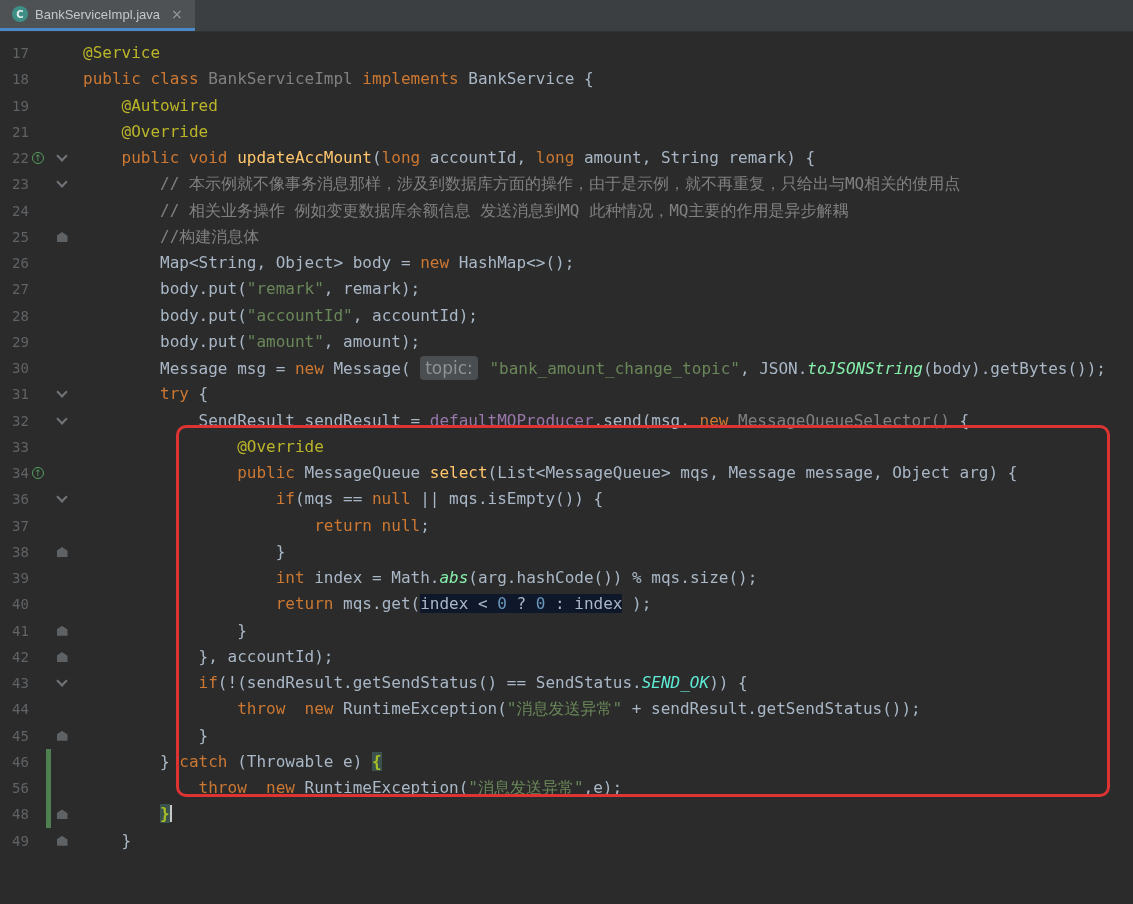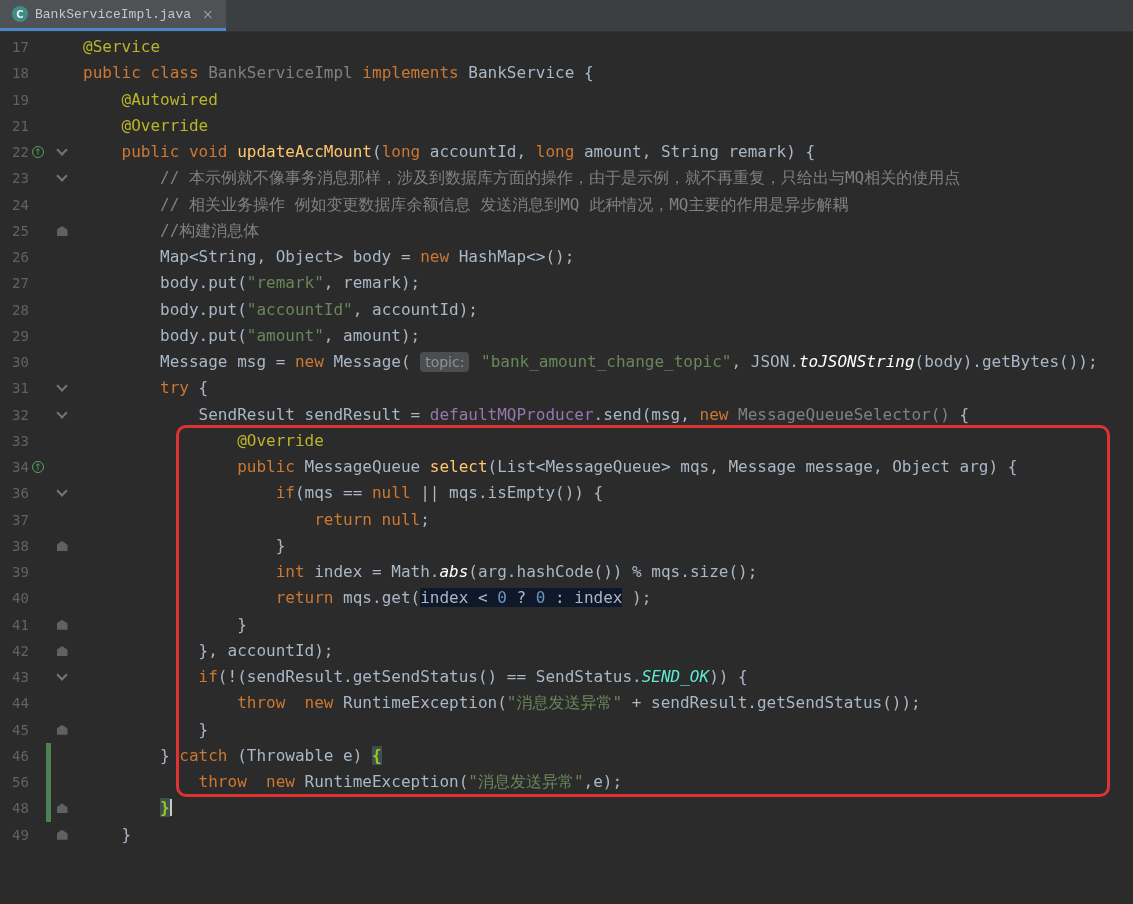--- a/index.html
+++ b/index.html
@@ -4,25 +4,25 @@
 <style>
   *{box-sizing:border-box;margin:0;padding:0}
   html,body{width:1133px;height:904px;overflow:hidden;background:#2b2b2b;}
   body{font-family:"DejaVu Sans Mono","Liberation Mono",monospace;}
 
   
   .tabbar{height:32px;background:#3c3f41;display:flex;align-items:stretch;border-bottom:1px solid #323232;}
   .tab{display:flex;align-items:center;gap:7px;padding:0 12px;background:#4e5254;border-bottom:3px solid #4a88c7;cursor:pointer;}
   .file-icon{width:16px;height:16px;border-radius:50%;background:#3f8e86;color:#e3efee;font-size:10px;font-weight:bold;
              display:flex;align-items:center;justify-content:center;font-family:"DejaVu Sans","Liberation Sans",sans-serif;}
-  .tab-label{color:#c3c8cd;font-size:13px;font-family:Liberation Mono, monospace;}
+  .tab-label{color:#c3c8cd;font-size:13px;font-family:Liberation Sans, sans-serif;}
   .tab-close{color:#9b9ea2;font-size:14px;margin-left:4px;font-family:"DejaVu Sans",sans-serif;}
 
   
-  .editor{position:relative;height:871px;padding-top:2px;background:#2b2b2b;}
+  .editor{position:relative;height:871px;padding-top:8px;background:#2b2b2b;}
   .row{display:flex;height:26.25px;line-height:26.25px;font-size:16px;white-space:pre;}
   .gutter{flex:0 0 83px;display:flex;align-items:center;}
   .lnum{width:30px;padding-left:12px;color:#606366;font-size:14px;}
   .mark{width:16px;display:flex;justify-content:center;align-items:center;}
   .ovr{width:12px;height:12px;border-radius:50%;border:1px solid #55a05f;color:#55a05f;font-size:9px;line-height:10px;
        display:flex;align-items:center;justify-content:center;font-family:"DejaVu Sans",sans-serif;}
   .vcs{width:5px;height:26.25px;}
   .vcs.on{background:#4e8052;}
   .fold{width:22px;display:flex;justify-content:center;align-items:center;}
   .chev{width:8px;height:8px;border-right:2px solid #71757a;border-bottom:2px solid #71757a;transform:rotate(45deg);margin-top:-4px;}
@@ -31,25 +31,25 @@
   .code{color:#a9b7c6;text-align:center;}
   .tk-an{color:#bbb529}
   .tk-kw{color:#cc7832}
   .tk-df{color:#a9b7c6}
   .tk-dim{color:#808080}
   .tk-cmt{color:#808080}
   .tk-str{color:#6a8759}
   .tk-num{color:#6897bb}
   .tk-fld{color:#9876aa}
   .tk-mth{color:#ffc66d}
-  .tk-itl{color:#ffffff;font-style:italic}
+  .tk-itl{color:#86efac;font-style:italic}
   .tk-itlp{color:#5eead4;font-style:italic}
   .tk-sel{background:#0f172a}
   .tk-brace{color:#a8c023;background:#3b514d;font-weight:bold}
-  .tk-hint{background:#4b4e50;color:#8e9294;font-size:14px;border-radius:4px;padding:2px 5px;margin-right:2px;
+  .tk-hint{background:#4b4e50;color:#8e9294;font-size:17px;border-radius:4px;padding:2px 5px;margin-right:2px;
            font-family:"DejaVu Sans","Liberation Sans",sans-serif;}
   .caret{display:inline-block;width:0;border-left:2px solid #c8c8c8;height:17px;vertical-align:-3px;}
 
   .annotation{position:absolute;left:176px;top:393px;width:934px;height:372px;border:3px solid #dd3333;border-radius:10px;pointer-events:none;}
 </style>
 </head>
 <body>
 
 <div class="tabbar">
   <div class="tab">

